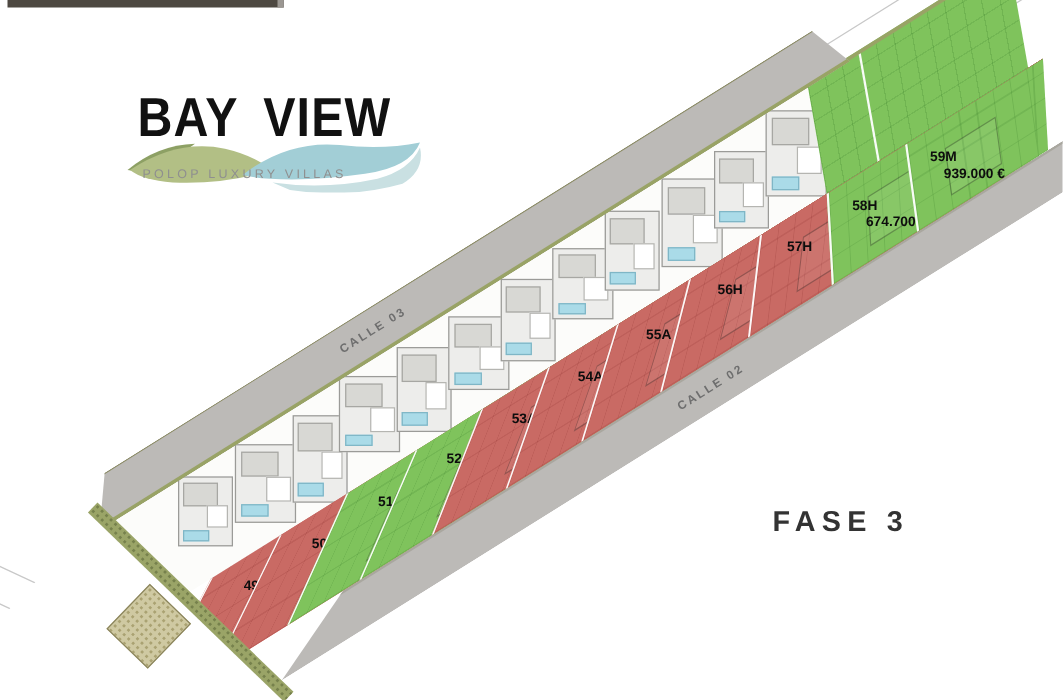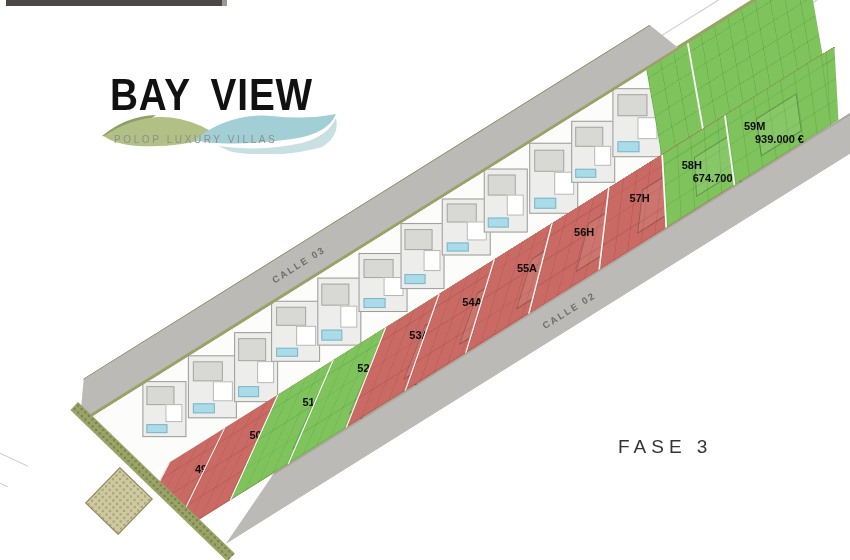--- a/index.html
+++ b/index.html
@@ -13,22 +13,22 @@
   
   .logo{position:absolute;left:100px;top:66px;width:250px;height:90px;}
   .logo-title{position:absolute;left:10px;top:4px;font-size:44px;font-weight:bold;color:#111;
               letter-spacing:1px;word-spacing:10px;transform:scaleX(.88);transform-origin:left top;
               white-space:nowrap;}
   .logo-waves{position:absolute;left:0;top:40px;width:240px;height:48px;}
   .logo-subtitle{position:absolute;left:14px;top:68px;font-size:10px;font-weight:normal;color:#8f8f8f;
                  letter-spacing:2.6px;white-space:nowrap;}
 
   
-  .phase-label{position:absolute;left:618px;top:436px;font-size:19px;color:#333;
-               letter-spacing:5px;font-weight:normal;}
+  .phase-label{position:absolute;left:618px;top:404px;font-size:23px;color:#333;
+               letter-spacing:5px;font-weight:bold;}
 
   
   .thin-road{position:absolute;height:0;border-top:1.5px solid #c8c8c8;transform-origin:0 0;}
 
   
   .strip{position:absolute;left:60px;top:393px;width:1000px;height:214px;
          transform-origin:0 0;transform:rotate(-32deg);}
 
   .road{position:absolute;background:#bcbab7;}
   .road-1{left:0;top:0;width:708px;height:33px;

